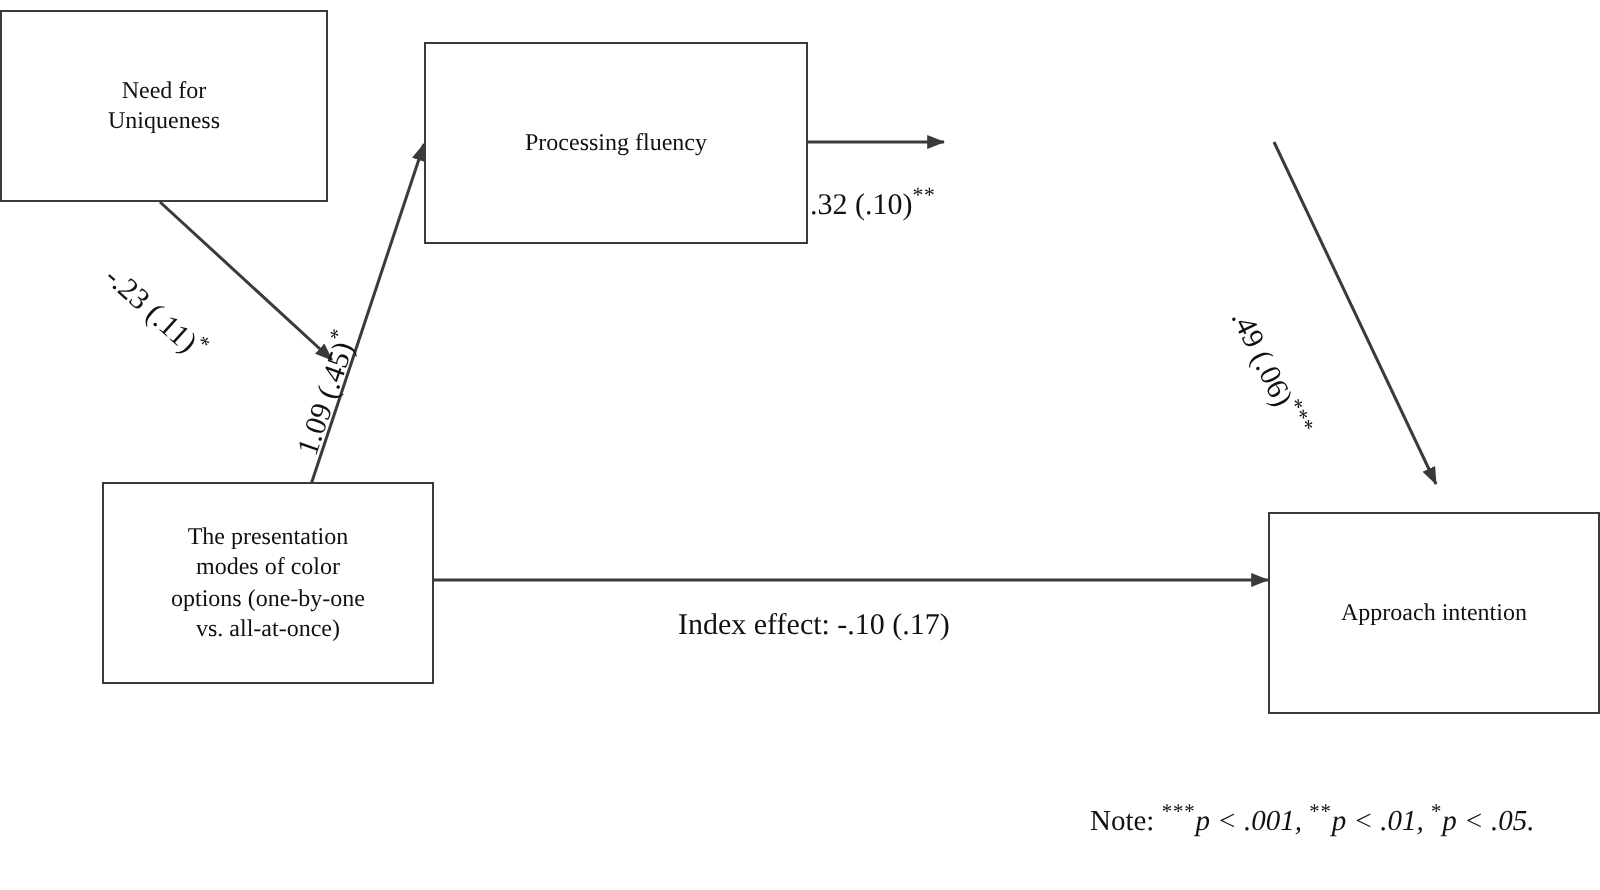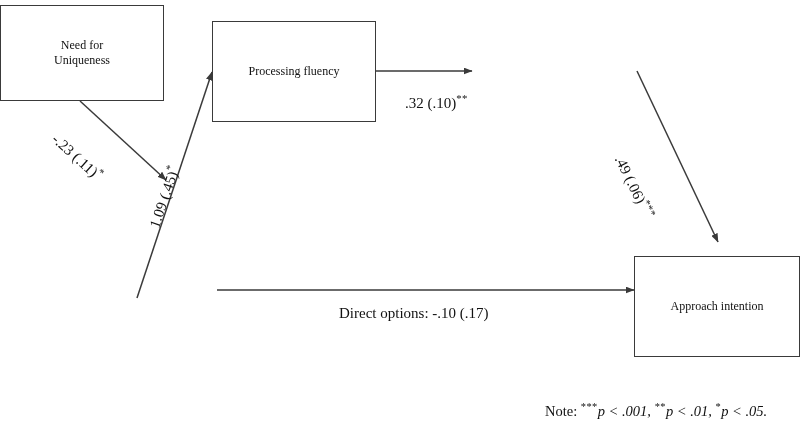--- a/index.html
+++ b/index.html
@@ -105,25 +105,31 @@
     <line x1="637" y1="71" x2="718" y2="242" stroke="#3a3a3a" stroke-width="1.5" marker-end="url(#arrowhead)"></line>
 
     <line x1="217" y1="290" x2="634" y2="290" stroke="#3a3a3a" stroke-width="1.5" marker-end="url(#arrowhead)"></line>
   </svg>
 
   <div class="node-box" style="left:0px; top:5px; width:164px; height:96px;">
     <span class="node-label">Need for
 Uniqueness</span>
   </div>
 
-  <div class="node-box" style="left:212px; top:21px; width:164px; height:101px;">
+  <div class="node-box" style="left:212px; top:21px; width:192px; height:101px;">
     <span class="node-label">Processing fluency</span>
   </div>
 
 
+  <div class="node-box" style="left:51px; top:241px; width:166px; height:101px;">
+    <span class="node-label">The presentation
+modes of color
+options (one-by-one
+vs. all-at-once)</span>
+  </div>
 
   <div class="node-box" style="left:634px; top:256px; width:166px; height:101px;">
     <span class="node-label">Approach intention</span>
   </div>
 
   <div class="edge-label" style="left:55px; top:126px; transform: rotate(42deg);">
     <span>-.23 (.11)</span><sup>*</sup>
   </div>
 
   <div class="edge-label" style="left:153px; top:217px; transform: rotate(-71deg);">
@@ -132,21 +138,21 @@
 
   <div class="edge-label" style="left:405px; top:92px;">
     <span>.32 (.10)</span><sup>**</sup>
   </div>
 
   <div class="edge-label" style="left:620px; top:146px; transform: rotate(64deg);">
     <span>.49 (.06)</span><sup>***</sup>
   </div>
 
   <div class="caption" style="left:339px; top:305px;">
-    <span>Direct options: -.10 (.17)</span>
+    <span>Index effect: -.10 (.17)</span>
   </div>
 
 
   <div class="note-block" style="left:545px; top:400px;">
     <div>
       <span>Note: </span><sup>***</sup><i>p &lt; .001, </i><sup>**</sup><i>p &lt; .01, </i><sup>*</sup><i>p &lt; .05.</i>
     </div>
   </div>
 
 </div>

